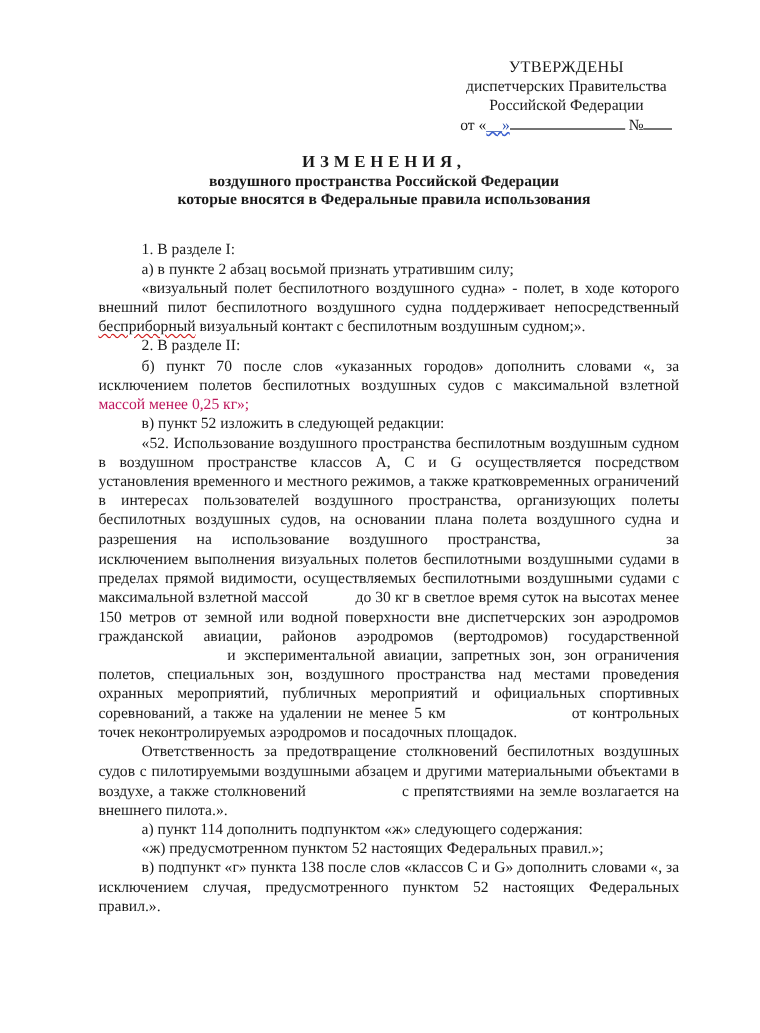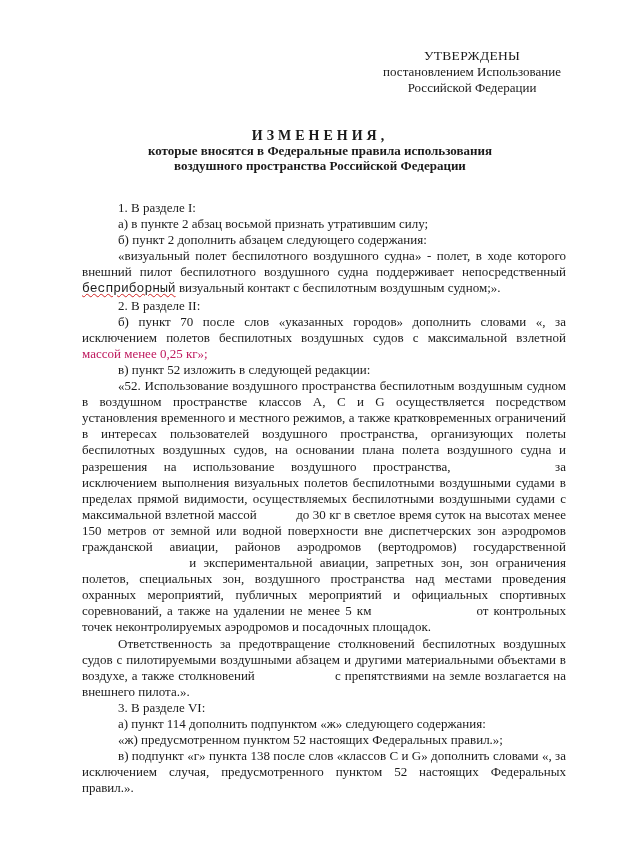--- a/index.html
+++ b/index.html
@@ -9,47 +9,49 @@
   .approve .first { font-size: 13.5px; letter-spacing: 0.3px; margin-top: 14px; }
   .date-line { display: inline-block; }
   .uline { display: inline-block; border-bottom: 1px solid #1a1a1a; height: 11px; vertical-align: baseline; }
   .squig { color: #2a4fb0; text-decoration: underline wavy #3a5fd0; }
   .title { position: absolute; left: 100px; top: 128px; width: 440px; text-align: center; font-weight: bold; line-height: 15px; font-size: 13px; }
   .title .main { letter-spacing: 4px; font-size: 14px; }
   .body { position: absolute; left: 82px; top: 200px; width: 484px; line-height: 16.1px; font-size: 13px; }
   .p { margin: 0; text-align: justify; text-indent: 36px; }
   .p.left { text-align: left; }
   .red { color: #be185d; }
-  .spell { text-decoration: underline wavy #d02020; text-decoration-thickness: 1px; font-family: Liberation Mono, monospace; }
+  .spell { text-decoration: underline wavy #d02020; text-decoration-thickness: 1px; }
   .gap { display: inline-block; }
 </style>
 </head>
 <body>
 
 <div class="approve">
   <div class="first">УТВЕРЖДЕНЫ</div>
-  <div>постановлением Использование</div>
+  <div>диспетчерских Правительства</div>
   <div>Российской Федерации</div>
+  <div class="date-line">
+    <span>от «</span><span class="squig">__</span><span class="squig">»</span><span class="uline" style="width:96px"></span>
+    <span>№</span><span class="uline" style="width:24px"></span>
+  </div>
 </div>
 
 <div class="title">
   <div class="main">ИЗМЕНЕНИЯ,</div>
+  <div>воздушного пространства Российской Федерации</div>
   <div>которые вносятся в Федеральные правила использования</div>
-  <div>воздушного пространства Российской Федерации</div>
 </div>
 
 <div class="body">
   <p class="p left">1. В разделе I:</p>
   <p class="p left">а) в пункте 2 абзац восьмой признать утратившим силу;</p>
-  <p class="p left">б) пункт 2 дополнить абзацем следующего содержания:</p>
   <p class="p"><span>«визуальный полет беспилотного воздушного судна» - полет, в ходе которого внешний пилот беспилотного воздушного судна поддерживает непосредственный </span><span class="spell">бесприборный</span><span> визуальный контакт с беспилотным воздушным судном;».</span></p>
 
   <p class="p left">2. В разделе II:</p>
   <p class="p"><span>б) пункт 70 после слов «указанных городов» дополнить словами «, за исключением полетов беспилотных воздушных судов с максимальной взлетной </span><span class="red">массой менее 0,25 кг»;</span></p>
   <p class="p left">в) пункт 52 изложить в следующей редакции:</p>
   <p class="p"><span>«52. Использование воздушного пространства беспилотным воздушным судном в воздушном пространстве классов А, С и G осуществляется посредством установления временного и местного режимов, а также кратковременных ограничений в интересах пользователей воздушного пространства, организующих полеты беспилотных воздушных судов, на основании плана полета воздушного судна и разрешения на использование воздушного пространства,</span><span class="gap" style="width:88px"></span> <span>за исключением выполнения визуальных полетов беспилотными воздушными судами в пределах прямой видимости, осуществляемых беспилотными воздушными судами с максимальной взлетной массой</span><span class="gap" style="width:36px"></span> <span>до 30 кг в светлое время суток на высотах менее 150 метров от земной или водной поверхности вне диспетчерских зон аэродромов гражданской авиации, районов аэродромов (вертодромов) государственной</span><span class="gap" style="width:100px"></span> <span>и экспериментальной авиации, запретных зон, зон ограничения полетов, специальных зон, воздушного пространства над местами проведения охранных мероприятий, публичных мероприятий и официальных спортивных соревнований, а также на удалении не менее 5 км</span><span class="gap" style="width:100px"></span> <span>от контрольных точек неконтролируемых аэродромов и посадочных площадок.</span></p>
   <p class="p"><span>Ответственность за предотвращение столкновений беспилотных воздушных судов с пилотируемыми воздушными абзацем и другими материальными объектами в воздухе, а также столкновений</span><span class="gap" style="width:76px"></span> <span>с препятствиями на земле возлагается на внешнего пилота.».</span></p>
 
-  <p class="p left">3. В разделе VI:</p>
   <p class="p left">а) пункт 114 дополнить подпунктом «ж» следующего содержания:</p>
   <p class="p left">«ж) предусмотренном пунктом 52 настоящих Федеральных правил.»;</p>
   <p class="p">в) подпункт «г» пункта 138 после слов «классов С и G» дополнить словами «, за исключением случая, предусмотренного пунктом 52 настоящих Федеральных правил.».</p>
 </div>
 
 </body></html>

